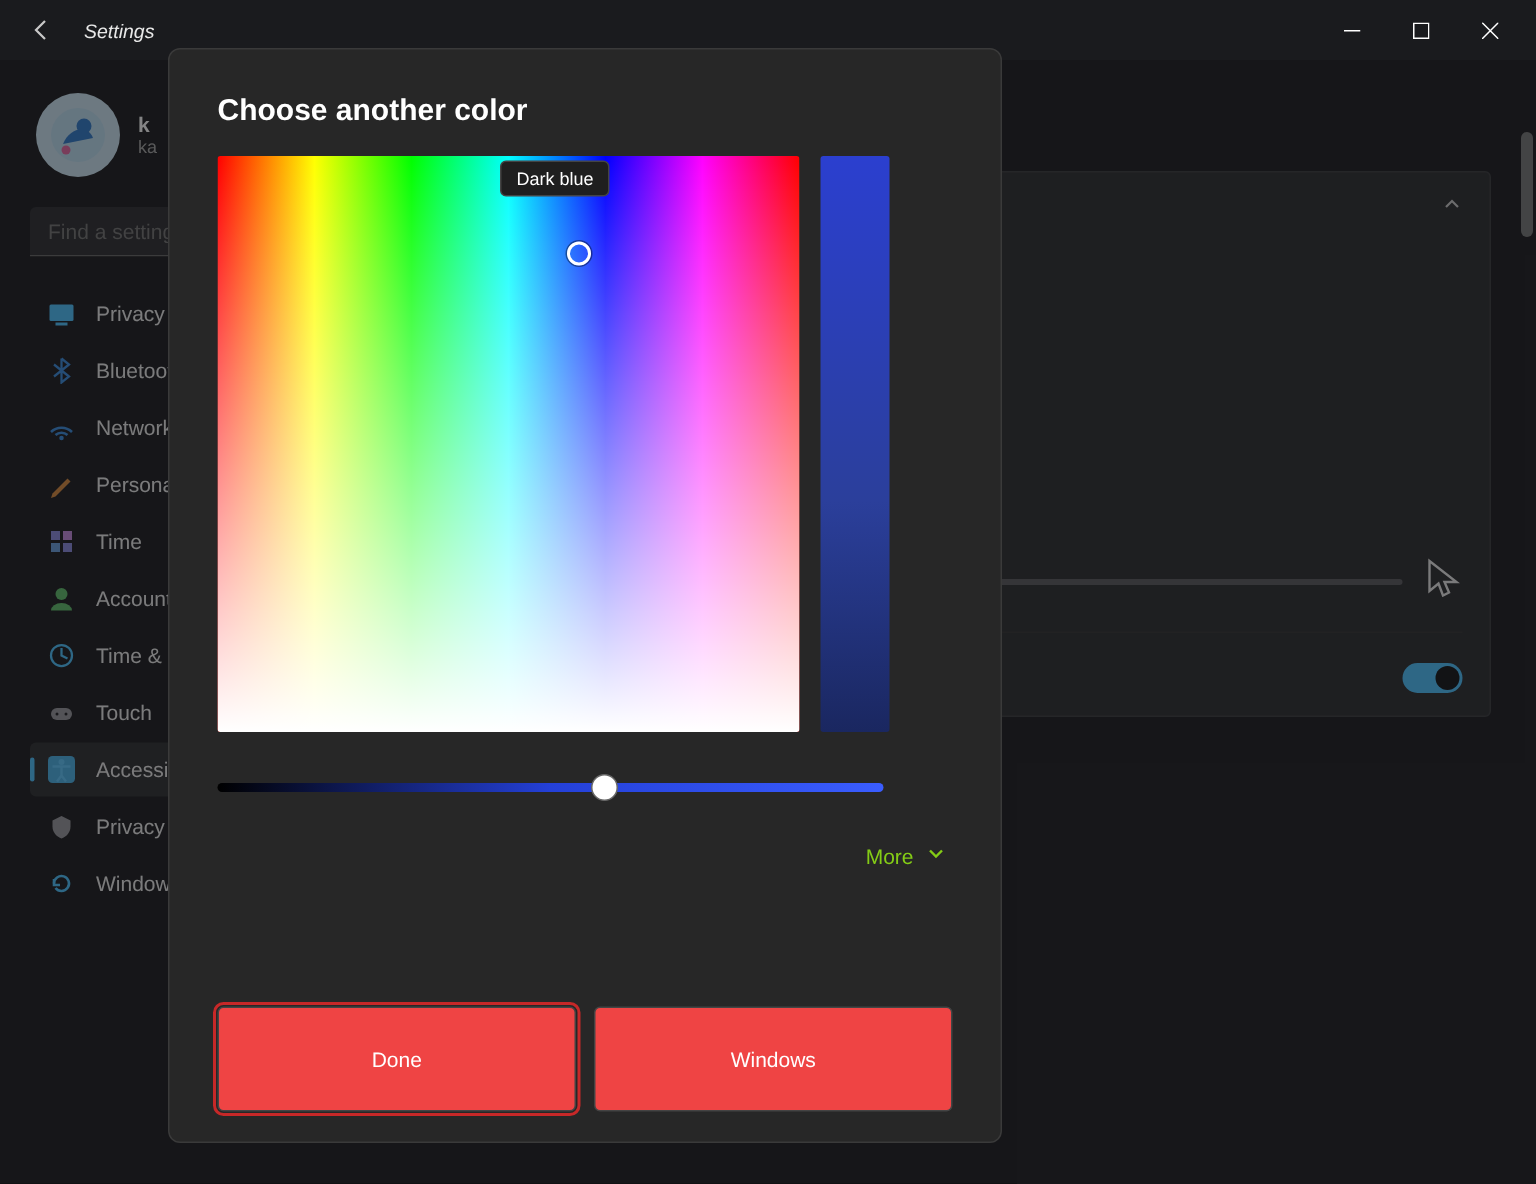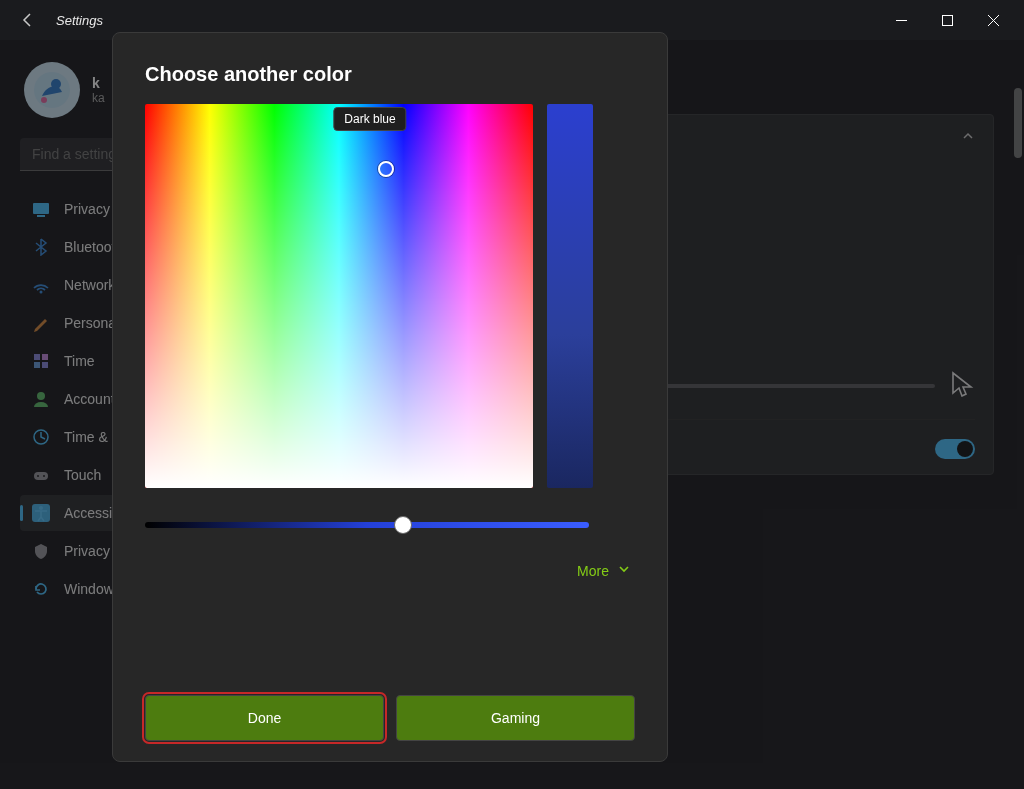--- a/index.html
+++ b/index.html
@@ -67,21 +67,21 @@
 .sv-box { width: 388px; height: 384px; position: relative; border-radius: 2px; overflow: hidden; }
 .sv-hue { position:absolute; inset:0; background: linear-gradient(90deg,#ff0000,#ffff00,#00ff00,#00ffff,#0000ff,#ff00ff,#ff0000); }
 .sv-white { position:absolute; inset:0; background: linear-gradient(0deg, #fff, rgba(255,255,255,0)); }
 .sv-handle { position: absolute; width: 16px; height: 16px; border: 2.5px solid #fff; border-radius: 50%; transform: translate(-50%, -50%); left: 62%; top: 17%; box-shadow: 0 0 0 1px rgba(0,0,0,0.4); }
 .tooltip { position:absolute; left:58%; top:3px; transform:translateX(-50%); background:#1f1f1f; border:1px solid #444; padding:4px 10px; font-size:12px; border-radius:4px; }
 .value-strip { width: 46px; height: 384px; background: linear-gradient(180deg,#2b3fcf,#2b3f9b 60%,#1a2760); border-radius: 2px; }
 .val-slider { margin-top: 34px; height: 6px; border-radius: 3px; background: linear-gradient(90deg,#000,#2440d8,#3a5dff); position:relative; width: 444px; }
 .val-thumb { position:absolute; left:58%; top:50%; width:18px; height:18px; border-radius:50%; background:#fff; transform:translate(-50%,-50%); border:1px solid #666; }
 .more-row { display:flex; justify-content:flex-end; align-items:center; gap:8px; margin-top:34px; font-size:14px; color:#84cc16; padding-right:4px; }
 .modal-actions { margin-top:auto; display:flex; gap:12px; padding-top:16px; }
-.btn { flex:1; padding:14px 0; text-align:center; background:#4d7c0f; border-radius:4px; font-size:14px; border:1px solid #444; }
+.btn { flex:1; padding:26px 0; text-align:center; background:#ef4444; border-radius:4px; font-size:14px; border:1px solid #444; }
 .btn.primary { outline: 2px solid #c62828; outline-offset: 1px; }
 </style>
 </head>
 <body>
 
 <div class="window">
 
   <div class="titlebar">
     <div class="back-btn">
       <svg width="16" height="16" viewBox="0 0 16 16">
@@ -326,17 +326,17 @@
       <span>More</span>
       <span>
         <svg width="14" height="14" viewBox="0 0 14 14">
             <path d="M3 5 L7 9 L11 5" stroke="currentColor" fill="none" stroke-width="1.6"></path>
           </svg>
       </span>
     </div>
 
     <div class="modal-actions">
       <div class="btn primary">Done</div>
-      <div class="btn">Gaming</div>
+      <div class="btn">Windows</div>
     </div>
   </div>
 
 </div>
 
 </body></html>

